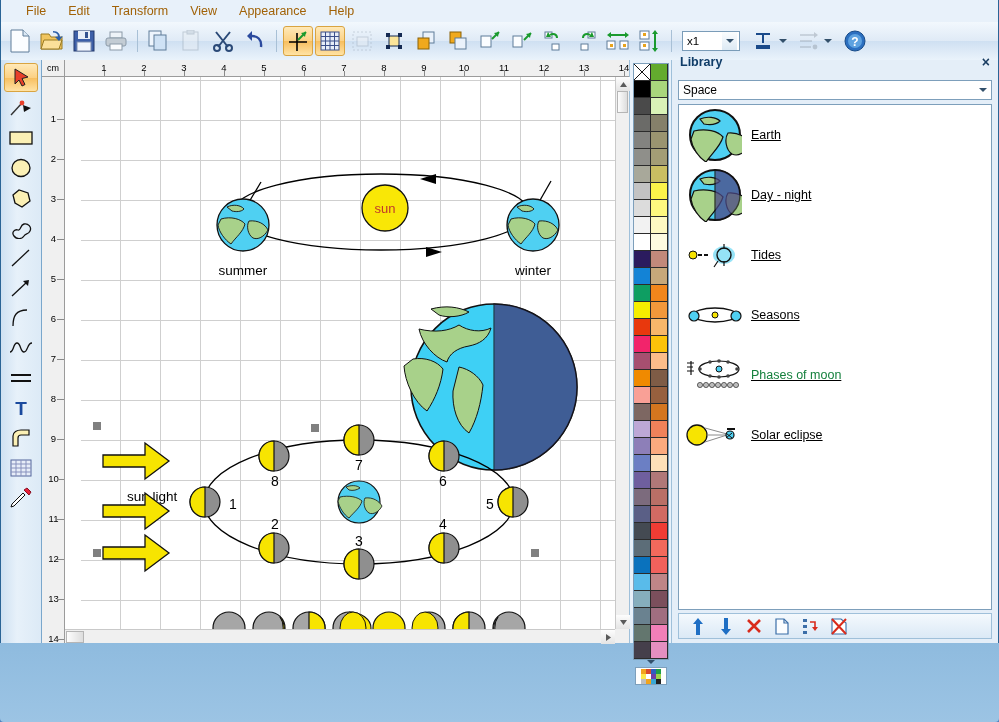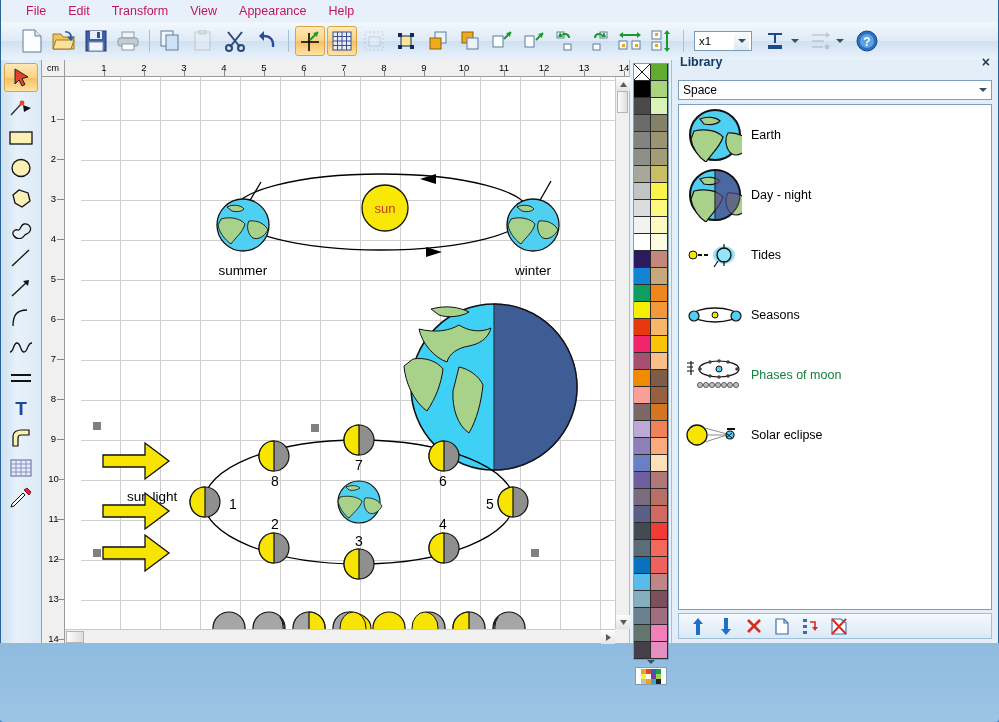--- a/index.html
+++ b/index.html
@@ -56,27 +56,27 @@
              font-size:11px; color:#13385c; font-family:"Liberation Sans",sans-serif;}
   .wbtn.close .g { color:#fff; font-weight:bold; font-size:12px;}
   .minico { display:block; width:10px;height:3px;background:#15395d;margin-top:5px;}
   .maxico { display:block; width:10px;height:9px;border:2px solid #15395d;}
 
   
   #menubar {
     height:22px; background:#e8f1fa; border-left:1px solid #2a6496; border-right:1px solid #2a6496;
     display:flex; align-items:center; padding-left:14px; gap:0px;
   }
-  .menu-item { padding:3px 11px; font-size:12.5px; color:#be185d; cursor:default;}
+  .menu-item { padding:3px 11px; font-size:12.5px; color:#a16207; cursor:default;}
 
   
   #toolbar {
     height:38px; border-left:1px solid #2a6496; border-right:1px solid #2a6496;
     background: linear-gradient(to bottom,#f2f8fd 0%,#dfeaf6 50%,#cfe0f2 51%,#eaf3fb 100%);
-    display:flex; align-items:center; padding-left:16px; gap:2px;
+    display:flex; align-items:center; padding-left:4px; gap:2px;
   }
   .tbtn { width:30px;height:30px; display:flex;align-items:center;justify-content:center;
           border:1px solid transparent; border-radius:3px; cursor:default;}
   .tbtn.active { border:1px solid #d9a441;
       background:linear-gradient(to bottom,#ffe9b8 0%,#fcd184 50%,#f7be5f 51%,#ffe3a5 100%); }
   .tbtn.disabled { opacity:.42; }
   .tsep { width:1px;height:22px;background:#a8c0d6; margin:0 4px;}
   #zoomsel {
     width:58px;height:20px; border:1px solid #7a9cb8; background:#fff; font-size:11.5px;
     padding-left:4px; display:flex;align-items:center; position:relative; margin-left:4px;
@@ -147,21 +147,21 @@
   
   #library { width:327px; background:#e4eef8; border-left:1px solid #9fc0da;
      display:flex; flex-direction:column;}
   #libHeader { height:20px;display:flex;align-items:center;justify-content:space-between;
      padding:0 8px 16px 8px; font-weight:bold; font-size:12.5px; color:#0f3c68;}
   #libClose { font-size:14px; color:#1b3e63; cursor:default; font-weight:bold;}
   #libCombo { margin:0 6px; height:20px; background:#fff; border:1px solid #7d9fbb;
      display:flex;align-items:center; padding-left:4px; font-size:12px; position:relative;}
   #libCombo .arrow { position:absolute;right:4px;top:0;bottom:0;display:flex;align-items:center;}
   #libList { margin:4px 6px 0 6px; background:#fff; border:1px solid #7d9fbb; flex:1; overflow:hidden;
-     position:relative;}
+     position:relative;text-decoration:underline;}
   .libItem { display:flex;align-items:center; height:60px; padding-left:6px; cursor:default;}
   .libItem .thumb { width:60px;height:56px; display:flex;align-items:center;justify-content:center;}
   .libItem .lbl { margin-left:6px; font-size:12.5px; color:#000;}
   .libItem .lbl.sel { color:#15803d; }
   #libToolbar { height:26px; margin:3px 6px 4px 6px; border:1px solid #9fc0da;
      background:linear-gradient(to bottom,#f4f9fd,#dbe9f6);
      display:flex;align-items:center;gap:10px;padding-left:10px;}
   .libTB { width:18px;height:18px;display:flex;align-items:center;justify-content:center;cursor:default;}
 
   

